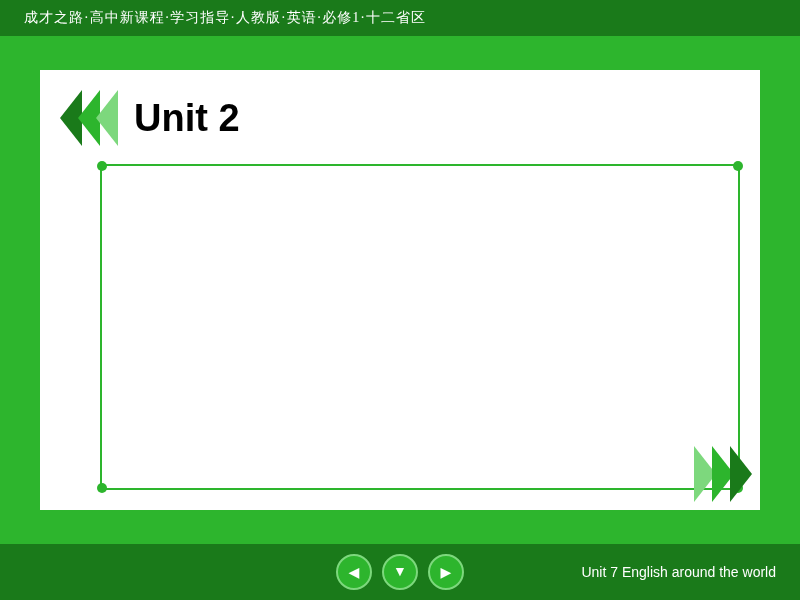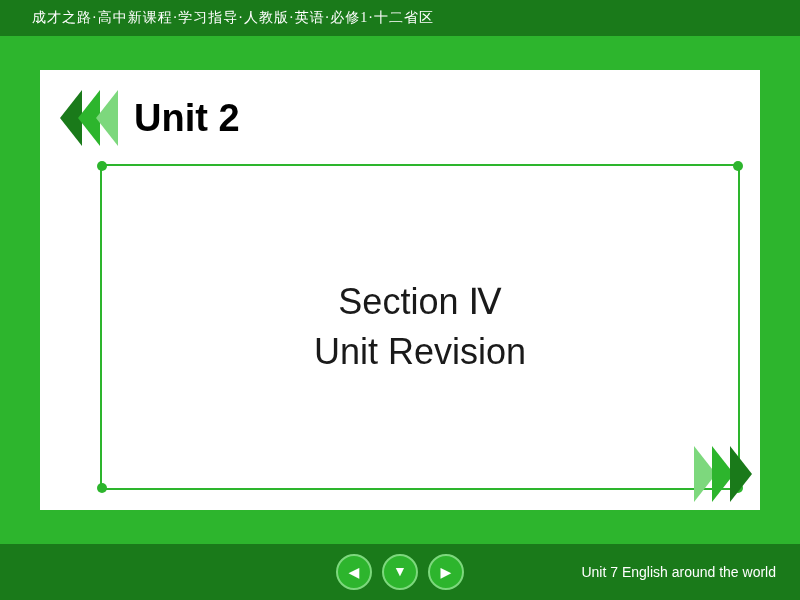--- a/index.html
+++ b/index.html
@@ -12,21 +12,21 @@
       position: relative;
     }
 
     
     .top-bar {
       background: #1a7a1a;
       width: 100%;
       height: 36px;
       display: flex;
       align-items: center;
-      padding: 0 32px;
+      padding: 0 24px;
     }
     .top-bar-text {
       color: #ffffff;
       font-size: 14px;
       letter-spacing: 1px;
     }
 
     
     .main-content {
       width: 100%;
@@ -220,24 +220,20 @@
       </div>
       <span class="unit-title">Unit 2</span>
     </div>
 
     <div class="content-border">
       <div class="corner-dot tl"></div>
       <div class="corner-dot tr"></div>
       <div class="corner-dot bl"></div>
       <div class="corner-dot br"></div>
 
-      <div class="section-content">
-        <div class="section-title">Section Ⅳ</div>
-        <div class="section-title">Unit Revision</div>
-      </div>
 
       <div class="chevrons-right">
         <div class="chevron chevron-right-light"></div>
         <div class="chevron chevron-right-mid"></div>
         <div class="chevron chevron-right-dark"></div>
       </div>
     </div>
 
   </div>
 </div>

